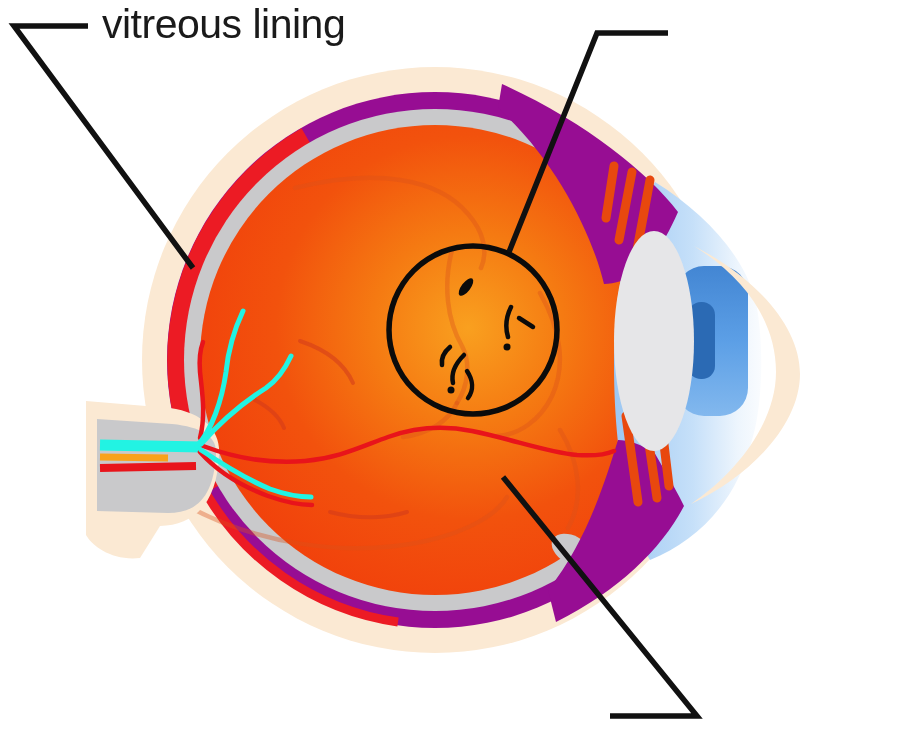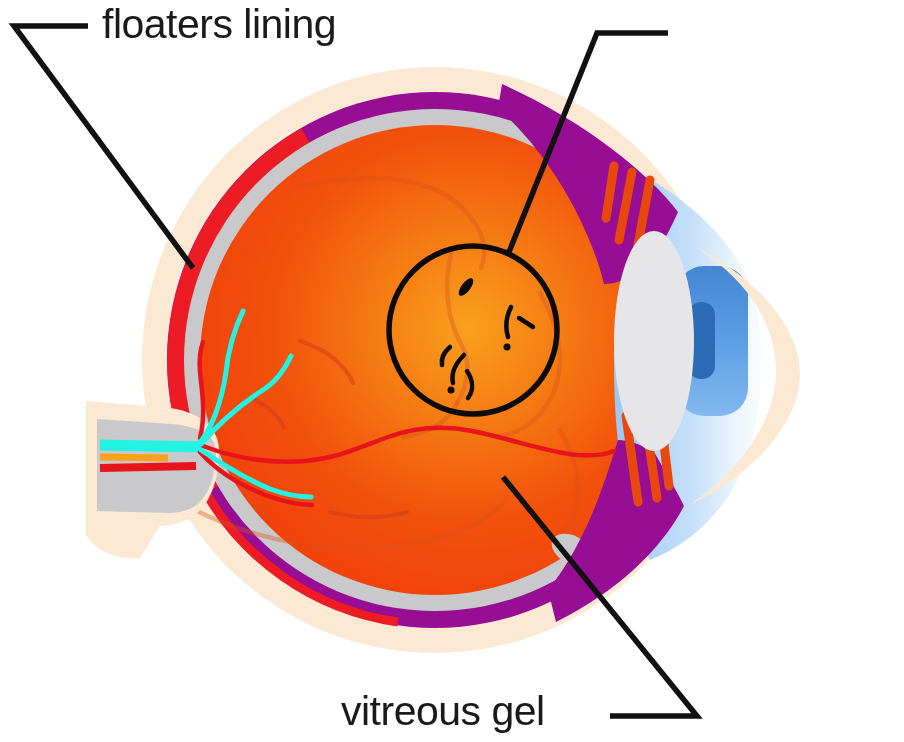--- a/index.html
+++ b/index.html
@@ -117,16 +117,15 @@
     <path class="floater" d="M 467,371 C 473,380 474,390 468,398"></path>
   </g>
 
   <g>
     <path class="leader" d="M 88,26 L 14,26 L 193,268"></path>
     <path class="leader" d="M 668,33 L 597,33 L 509,252"></path>
     <path class="leader" d="M 610,716 L 697,716 L 503,477"></path>
   </g>
 </svg>
 
-<div class="label" style="left:102px;top:3px">floaters lining</div>
-<div class="label" style="left:341px;top:690px">vitreous gel</div>
+<div class="label" style="left:102px;top:3px">vitreous lining</div>
 
 </div>
 
 </body></html>

